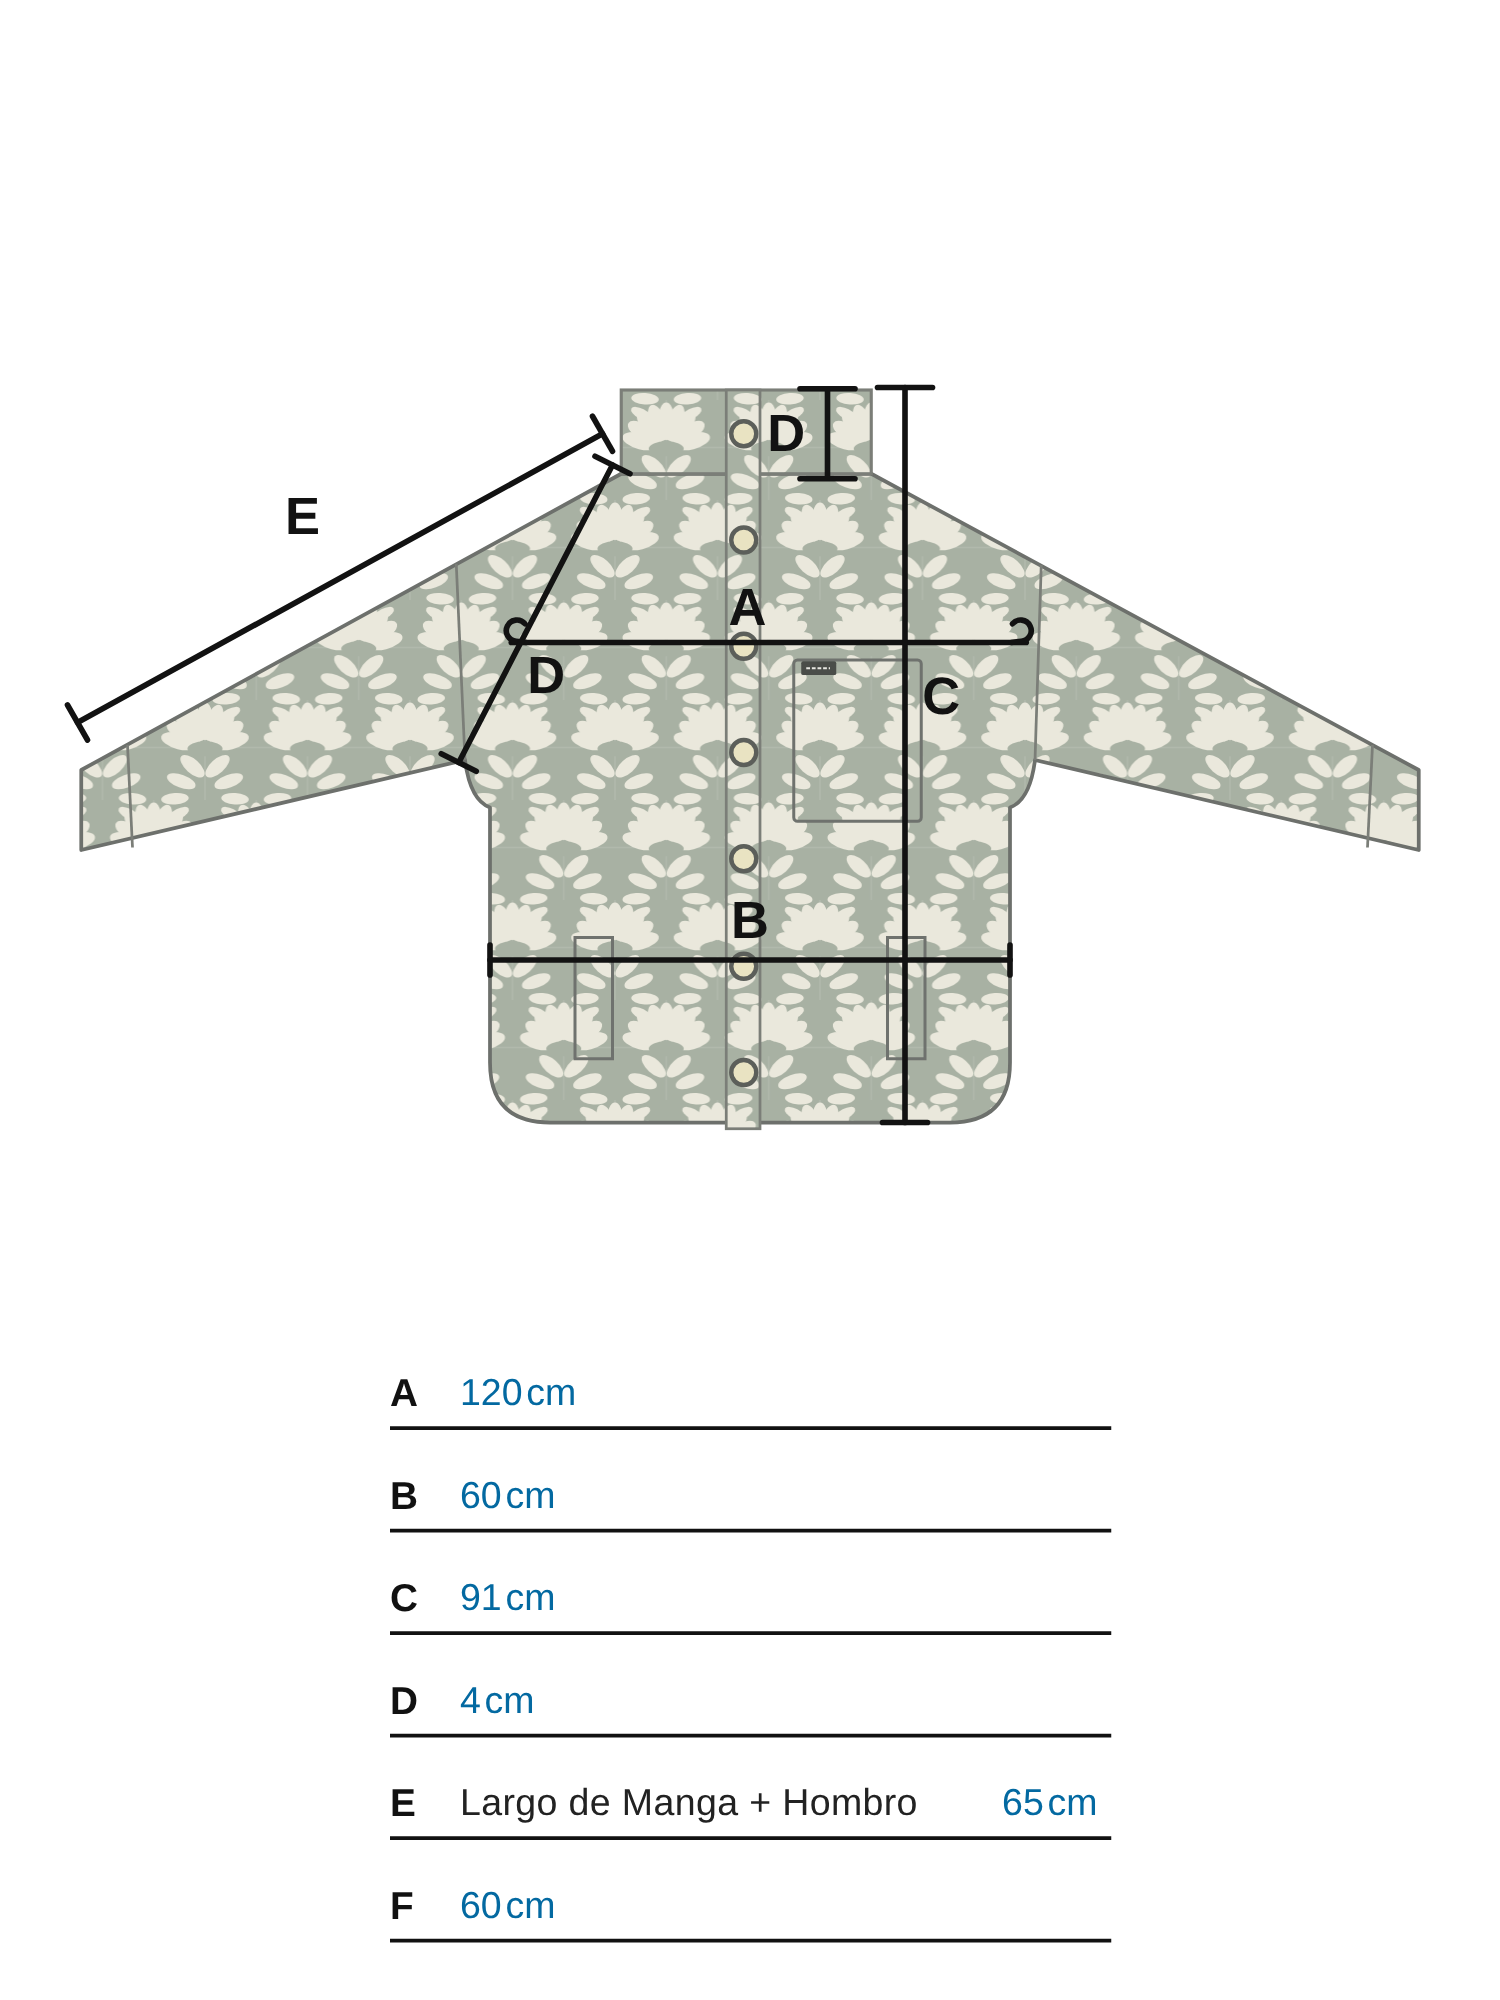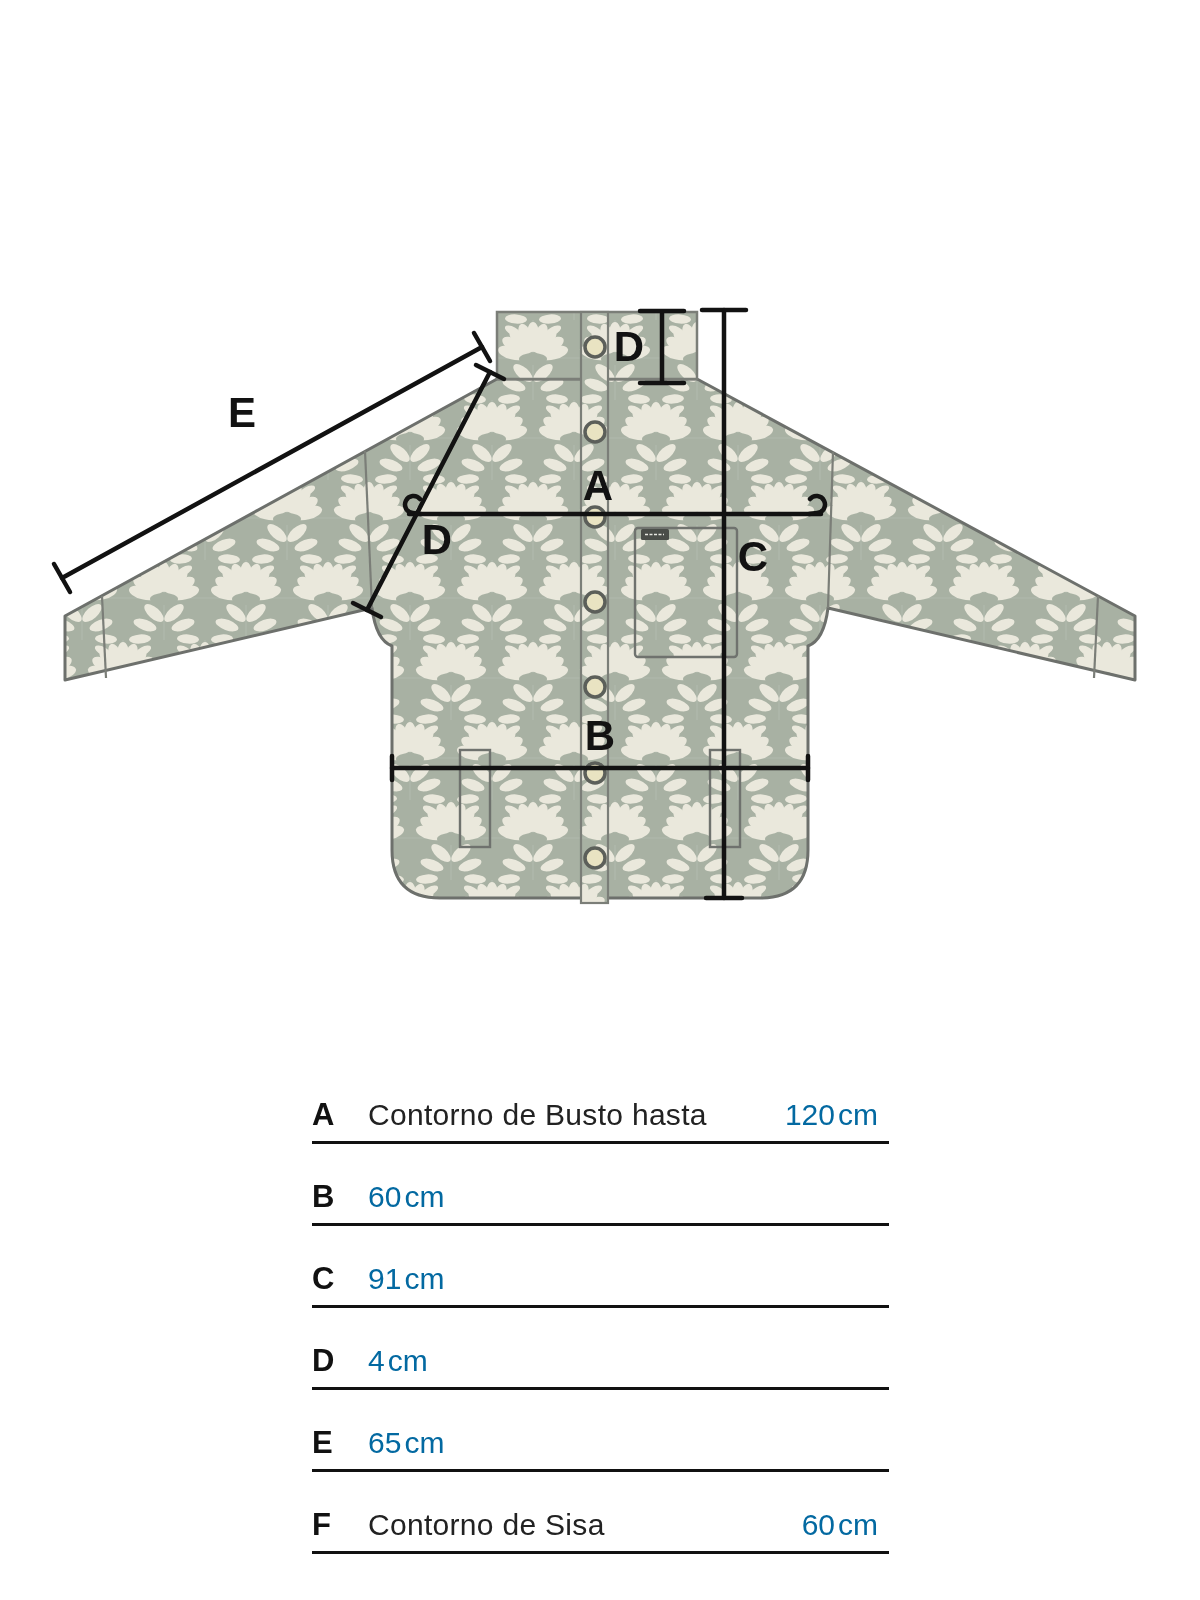--- a/index.html
+++ b/index.html
@@ -162,44 +162,43 @@
       <text class="mlabel" x="629" y="361">D</text>
       <text class="mlabel" x="437" y="554">D</text>
       <text class="mlabel" x="242" y="427">E</text>
     </g>
   </svg>
 
   <div class="size-table">
 
     <div class="st-row">
       <span class="st-letter">A</span>
-      <span class="st-label">Contorno de Busto hasta</span>
       <span class="st-value"><span>120</span><span class="st-unit">cm</span></span>
     </div>
 
     <div class="st-row">
       <span class="st-letter">B</span>
       <span class="st-value"><span>60</span><span class="st-unit">cm</span></span>
     </div>
 
     <div class="st-row">
       <span class="st-letter">C</span>
       <span class="st-value"><span>91</span><span class="st-unit">cm</span></span>
     </div>
 
     <div class="st-row">
       <span class="st-letter">D</span>
       <span class="st-value"><span>4</span><span class="st-unit">cm</span></span>
     </div>
 
     <div class="st-row">
       <span class="st-letter">E</span>
+      <span class="st-label">Largo de Manga + Hombro</span>
       <span class="st-value"><span>65</span><span class="st-unit">cm</span></span>
     </div>
 
     <div class="st-row">
       <span class="st-letter">F</span>
-      <span class="st-label">Contorno de Sisa</span>
       <span class="st-value"><span>60</span><span class="st-unit">cm</span></span>
     </div>
 
   </div>
 </div>
 
 </body></html>

